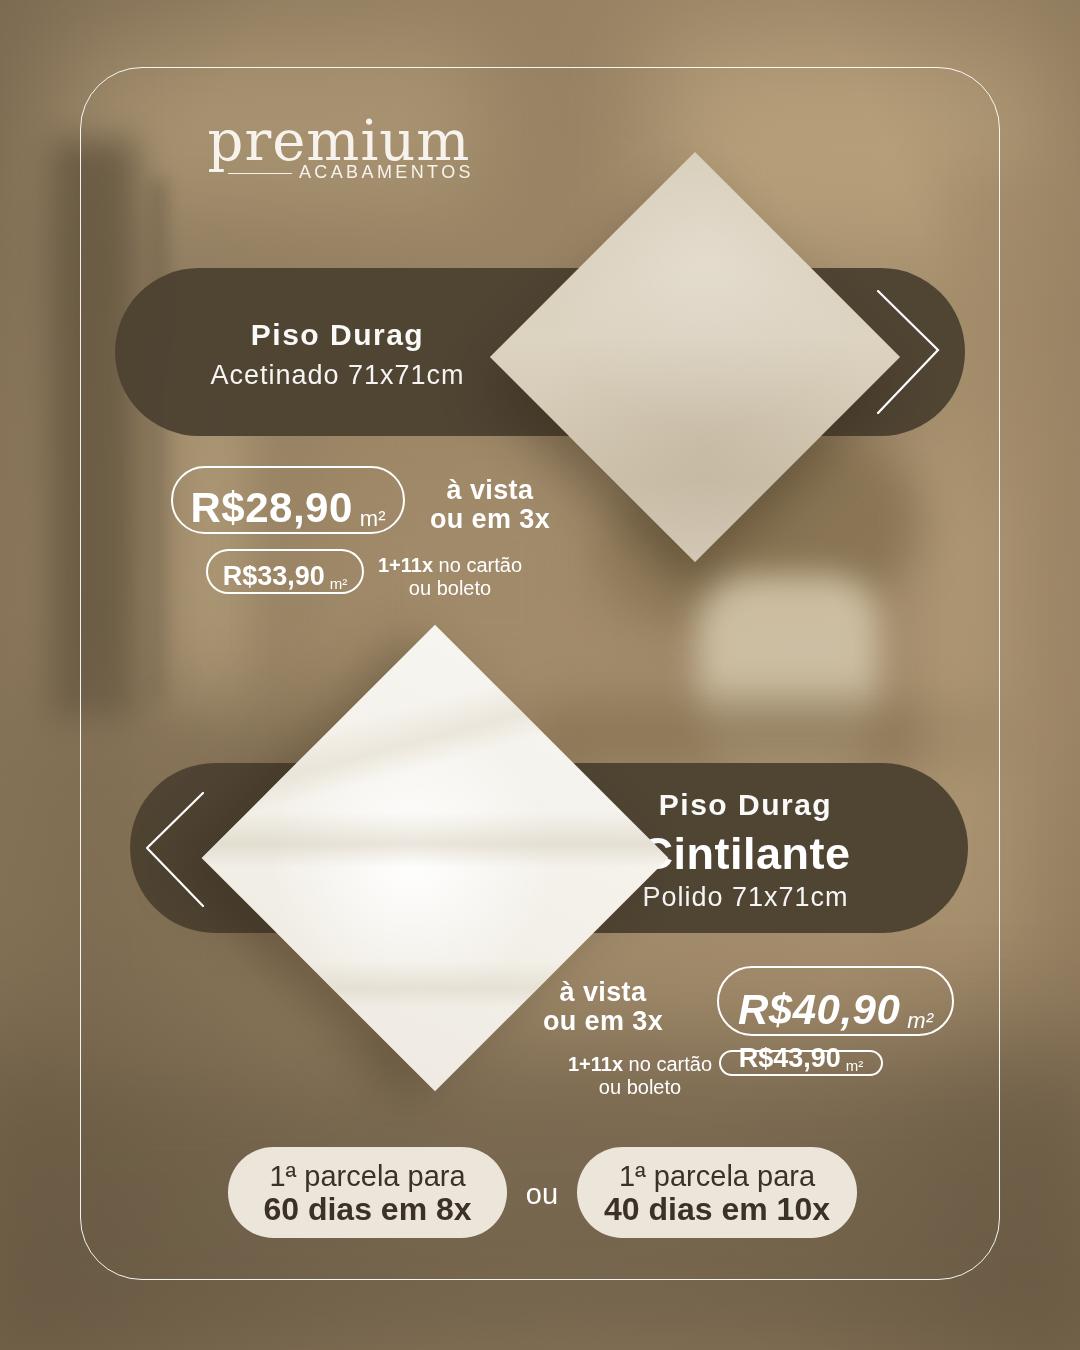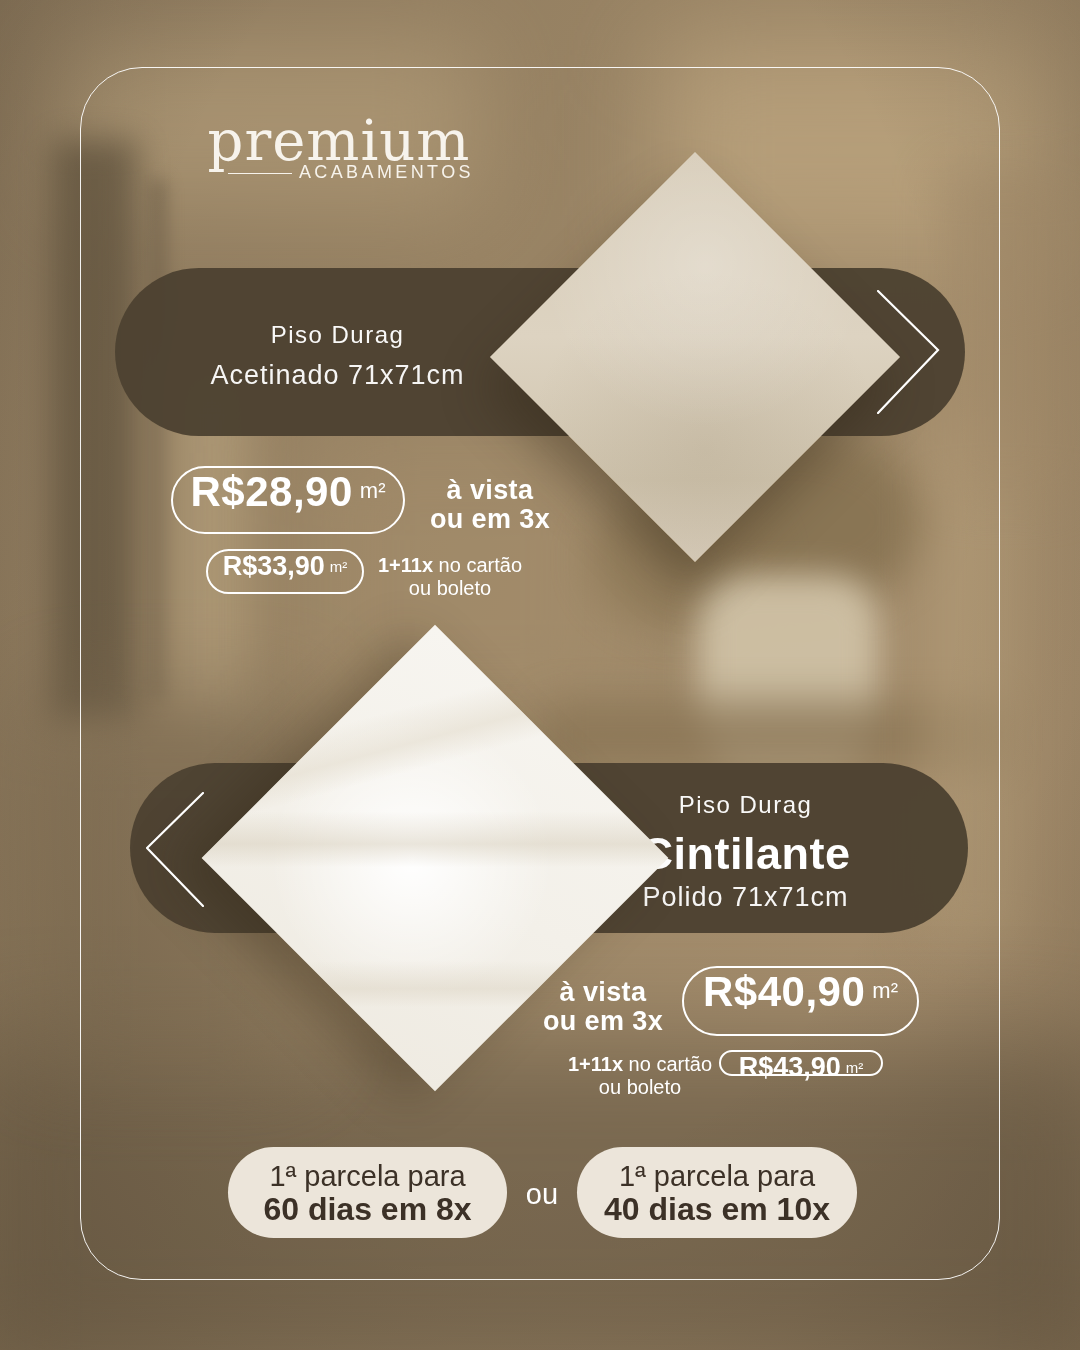--- a/index.html
+++ b/index.html
@@ -36,21 +36,21 @@
     text-align:center; letter-spacing:1px; }
   .brand-sub{ display:flex; align-items:center; justify-content:flex-end; margin-top:-8px; }
   .brand-rule{ width:64px; height:1.6px; background:#f7f3ec; margin-right:7px; margin-top:2px; }
   .brand-tagline{ font-size:18px; letter-spacing:3.4px; font-weight:400; }
   
   .card{ position:absolute; height:170px; border-radius:85px; background:rgba(77,66,50,.97); z-index:3; }
   .card1{ left:115px; top:268px; width:850px; height:168px; }
   .card2{ left:130px; top:763px; width:838px; }
   .card-text{ position:absolute; top:50%; transform:translateY(-50%); width:415px; text-align:center; color:#fff; }
   .ct-left{ left:15px; } .ct-right{ left:408px; }
-  .card-line{ font-size:24px; font-weight:400; letter-spacing:1.5px; line-height:46px; opacity:.97;}
+  .card-line{ font-size:30px; font-weight:700; letter-spacing:1.5px; line-height:46px; opacity:.97;}
   .card-name{ font-size:45px; font-weight:700; letter-spacing:.5px; line-height:52px; }
   .card-finish{ font-size:27px; font-weight:400; letter-spacing:1px; line-height:34px; opacity:.95;}
   
   .tile{ position:absolute; z-index:4; transform:rotate(45deg); }
   .tile1{ left:550px; top:212px; width:290px; height:290px;
     background:
       radial-gradient(circle at 30% 25%, rgba(255,255,255,.25), rgba(255,255,255,0) 55%),
       radial-gradient(circle at 75% 70%, rgba(120,100,70,.12), rgba(120,100,70,0) 60%),
       linear-gradient(135deg,#d6cbb7 0%,#ddd3c1 45%,#cfc4ae 80%,#d7ccba 100%);
     box-shadow:16px 26px 48px rgba(48,36,20,.38); }
@@ -62,24 +62,24 @@
       radial-gradient(circle at 45% 55%, #ffffff 0%, rgba(255,255,255,0) 55%),
       linear-gradient(160deg,#f7f5f0 0%,#f3f0e9 55%,#efebe2 100%);
     box-shadow:-14px 26px 48px rgba(48,36,20,.35); }
   
   .chev{ position:absolute; z-index:5; cursor:pointer; }
   .chev svg{ display:block; }
   .chev-right{ left:877px; top:290px; }
   .chev-left{ left:146px; top:792px; }
   
   .price-pill{ position:absolute; z-index:5; border:2.5px solid #fff; border-radius:40px;
-    display:flex; align-items:flex-start; justify-content:center; color:#fff; }
+    display:flex; align-items:flex-end; justify-content:center; color:#fff; }
   .pp-lg1{ left:171px; top:466px; width:234px; height:68px; }
   .pp-sm1{ left:206px; top:549px; width:158px; height:45px; border-width:2px; }
-  .pp-lg2{ left:682px; top:966px; width:237px; height:70px; }
+  .pp-lg2{ left:717px; top:966px; width:237px; height:70px;font-style:italic; }
   .pp-sm2{ left:719px; top:1050px; width:164px; height:26px; border-width:2px; }
   .amt-lg{ font-size:42px; font-weight:700; letter-spacing:.5px; }
   .unit-lg{ font-size:22px; font-weight:400; margin-left:7px; margin-top:10px; }
   .amt-sm{ font-size:27px; font-weight:700; }
   .unit-sm{ font-size:15px; font-weight:400; margin-left:5px; margin-top:7px; }
   .cash-note{ position:absolute; z-index:5; width:170px; text-align:center; color:#fff;
     font-size:27px; font-weight:700; line-height:29px; letter-spacing:.4px; }
   .cn1{ left:405px; top:476px; } .cn2{ left:518px; top:978px; }
   .inst-note{ position:absolute; z-index:5; width:168px; text-align:center; color:#fff;
     font-size:20px; font-weight:400; line-height:23px; }

